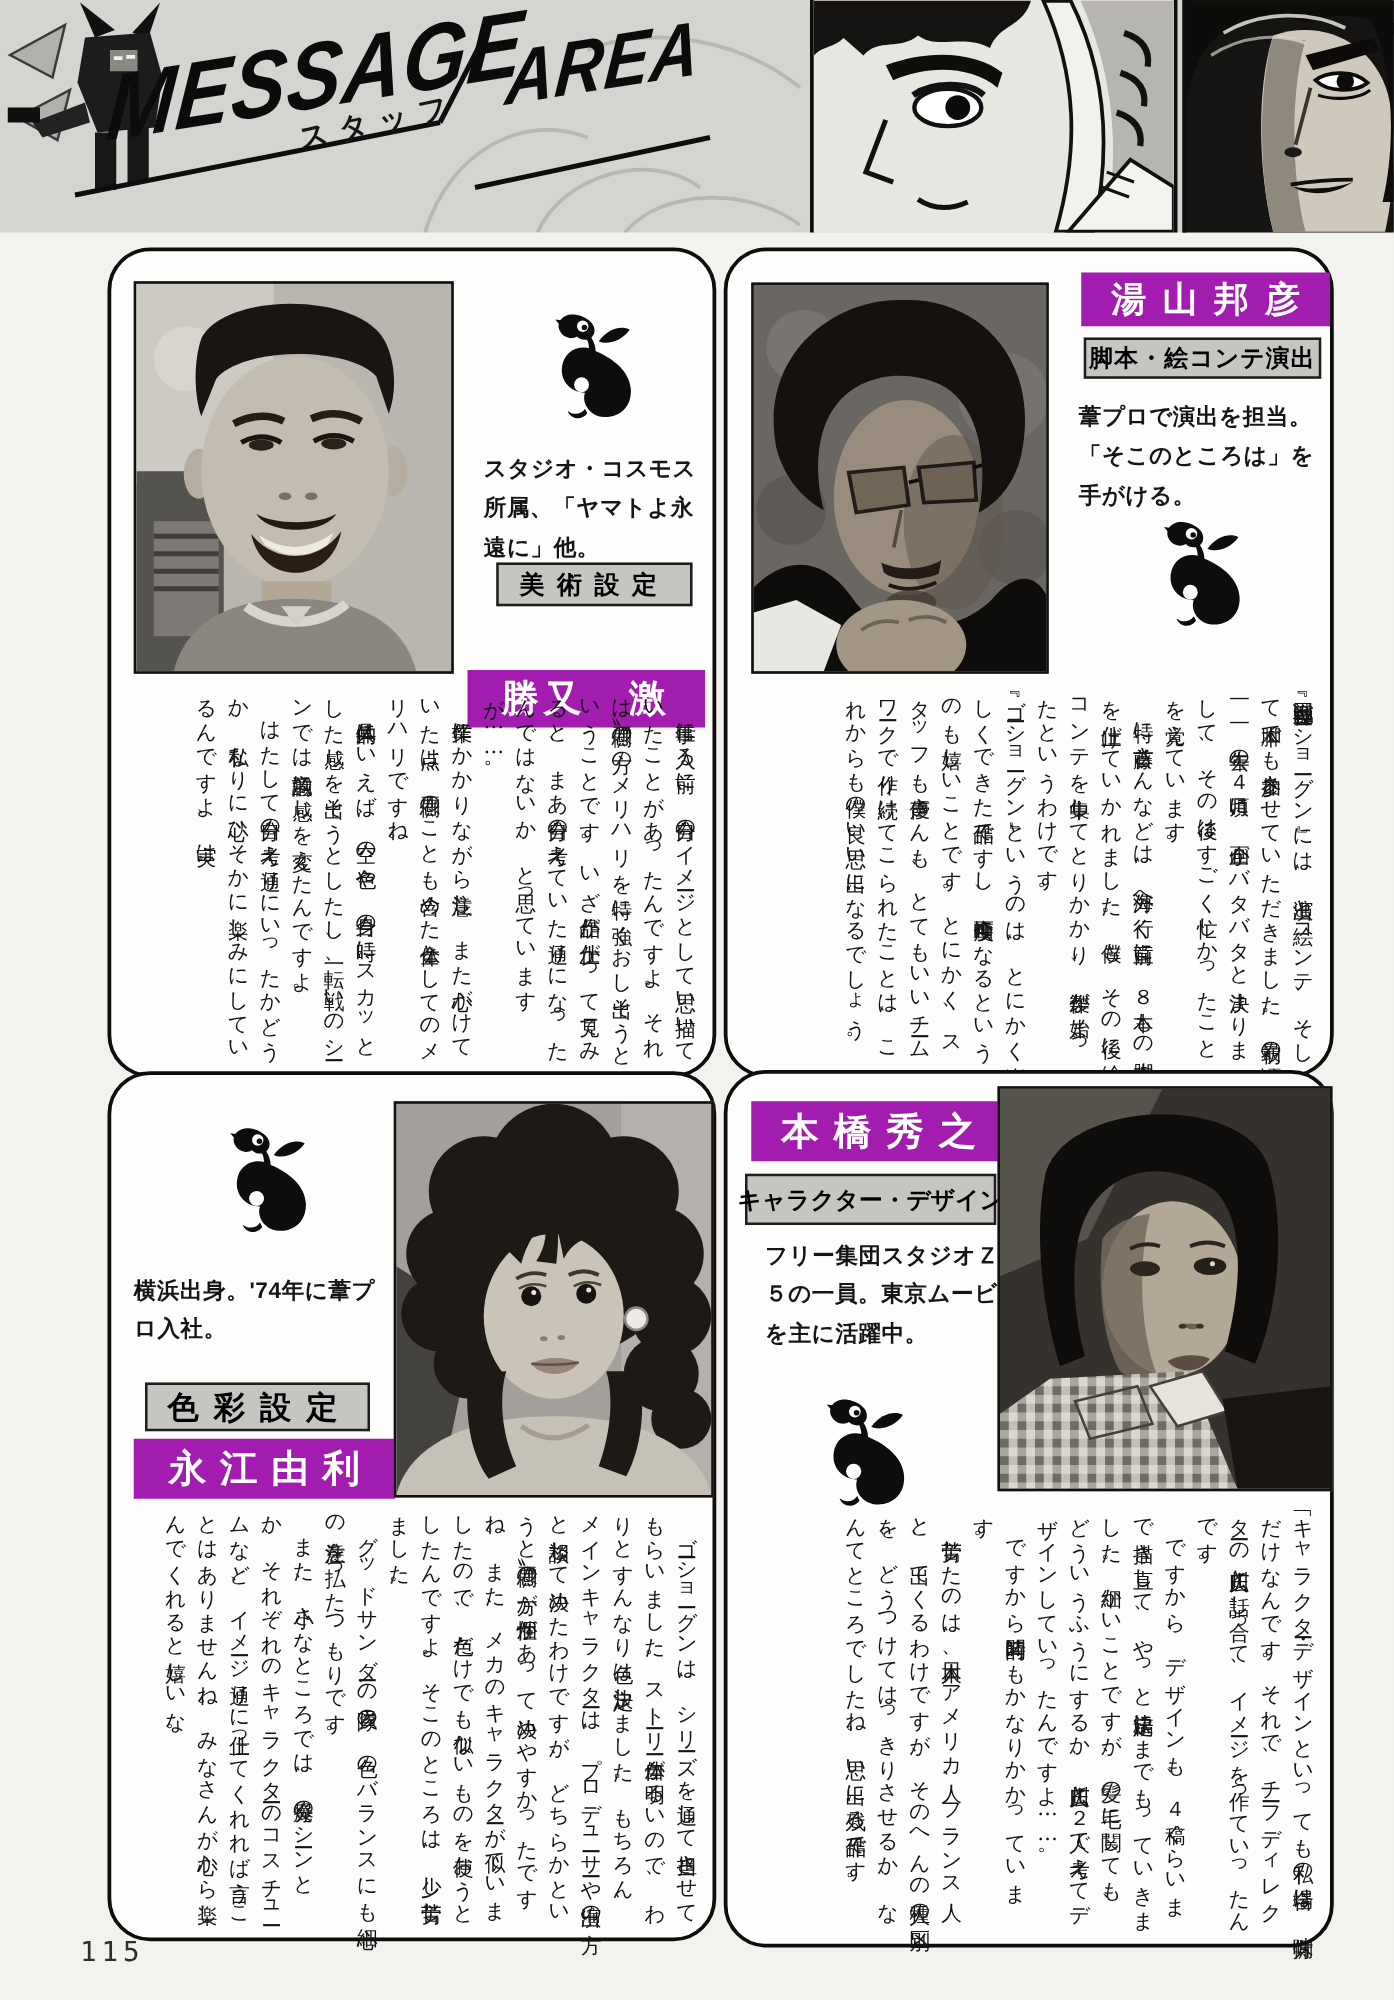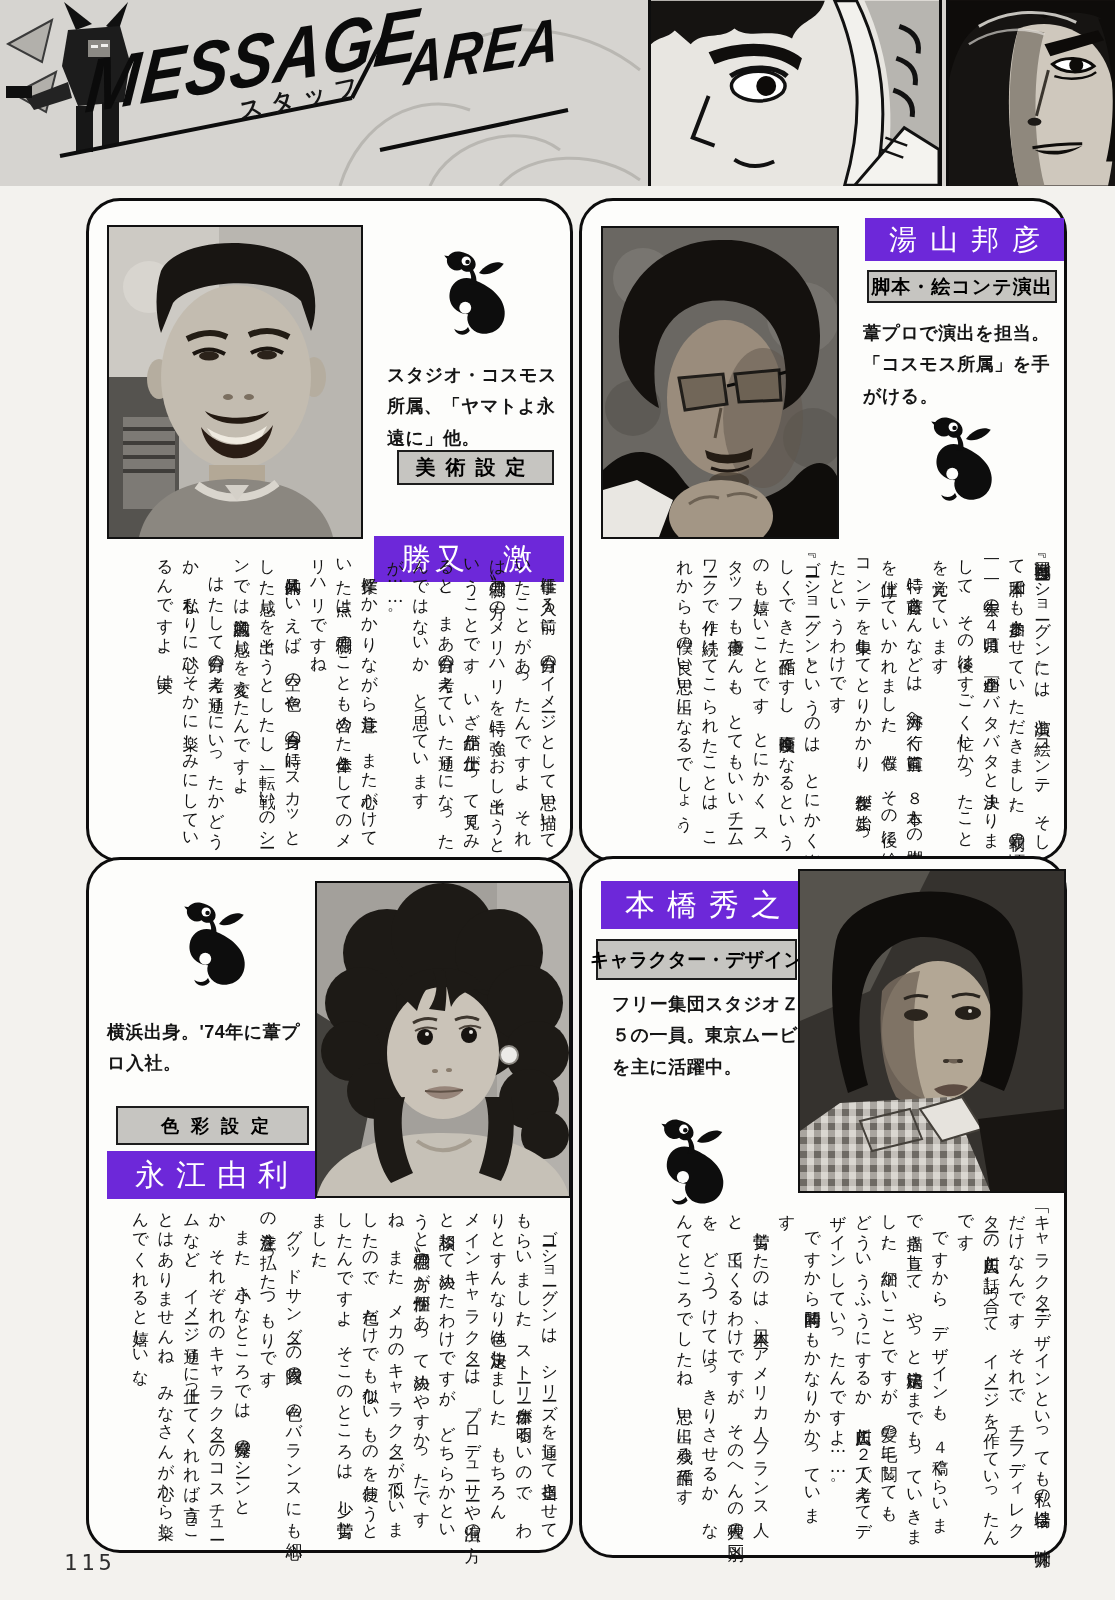--- a/index.html
+++ b/index.html
@@ -11,22 +11,22 @@
              transform:rotate(-9deg) skewX(-14deg) scaleY(1.12);letter-spacing:1px;white-space:nowrap;}
   #logo-message{left:84px;top:22px;font-size:66px;}
   #logo-area{left:404px;top:20px;font-size:54px;}
   #logo-caption{position:absolute;left:238px;top:82px;font-size:23px;font-weight:bold;
                 letter-spacing:9px;transform:rotate(-12deg);color:#151515;white-space:nowrap;}
   .panel{position:absolute;top:0;height:186px;border-left:3px solid #0d0d0d;border-right:3px solid #0d0d0d;}
   
   .box{position:absolute;background:#fdfdfb;border:3px solid #0d0d0d;border-radius:34px;}
   .photo{position:absolute;border:2px solid #111;background:#888;overflow:hidden;}
   .photo svg{display:block;}
-  .namebar{position:absolute;background:#6d28d9;color:#fff;display:flex;align-items:center;
-           justify-content:center;font-weight:normal;white-space:nowrap;}
+  .namebar{position:absolute;background:#a21caf;color:#fff;display:flex;align-items:center;
+           justify-content:center;font-weight:bold;white-space:nowrap;}
   .rolelabel{position:absolute;background:#c6c5c1;border:2px solid #1d1d1d;display:flex;
              align-items:center;justify-content:center;font-weight:bold;color:#000000;white-space:nowrap;}
   .bio{position:absolute;font-weight:bold;font-size:18px;line-height:1.74;color:#151515;
        letter-spacing:0.5px;}
   .mascot{position:absolute;}
   .interview{position:absolute;writing-mode:vertical-rl;text-orientation:upright;
              font-family:"DejaVu Serif","Liberation Serif",serif;font-size:16.5px;
              line-height:1.55;letter-spacing:0.04em;color:#141414;text-align:start;}
   .interview p{margin:0;}
   .interview p.ind{text-indent:1em;}
@@ -202,37 +202,37 @@
         <line x1="176" y1="146" x2="198" y2="140" stroke="#0c0b0a" stroke-width="3"></line>
         <path d="M18 130 C4 56 64 10 120 12 C180 10 230 60 214 136 C208 162 192 176 180 182 C188 140 180 96 150 80 C120 66 84 72 66 96 C50 116 48 150 56 180 C40 172 24 154 18 130 Z" fill="#14110e"></path>
         <path d="M0 309 L0 242 C30 212 60 222 80 252 C100 282 160 282 190 252 C210 228 226 232 234 248 L234 309 Z" fill="#0f0d0b"></path>
         <ellipse cx="118" cy="288" rx="52" ry="36" fill="#a39685"></ellipse>
         <path d="M86 276 Q100 266 116 270 M124 268 Q140 262 154 270" stroke="#6d6254" stroke-width="3" fill="none"></path>
         <polygon points="0,309 0,262 34,252 70,272 56,309" fill="#e9e7e2"></polygon>
       </svg>
     </div>
     <div class="namebar" style="left:283px;top:17px;width:186px;height:43px;font-size:28px;letter-spacing:13px;padding-left:13px;">湯山邦彦</div>
     <div class="rolelabel" style="left:285px;top:69px;width:186px;height:29px;font-size:19px;letter-spacing:1px;">脚本・絵コンテ演出</div>
-    <div class="bio" style="left:281px;top:117px;width:196px;">葦プロで演出を担当。「コスモス所属」を手がける。</div>
+    <div class="bio" style="left:281px;top:117px;width:196px;">葦プロで演出を担当。「そこのところは」を手がける。</div>
     <svg class="mascot" style="left:346px;top:215px;" width="76" height="88">
         <use href="#mascot"></use>
       </svg>
     <div class="interview" style="left:11px;top:347px;width:462px;height:303px;">
       <p>『戦国魔神ゴーショーグン』には、演出と絵コンテ、そして脚本でも参加させていただきました。最初の頃——去年の４月頃に、企画がバタバタと決まりまして、その後はすごく忙しかったことを覚えています。</p>
       <p class="ind">特に首藤さんなどは、海外へ行く直前に、８本もの脚本を仕上げていかれました。僕も、その後に絵コンテを集中してとりかかり、製作が始まったというわけです。</p>
       <p>『ゴーショーグン』というのは、とにかく楽しくできた作品ですし、今度映画になるというのも嬉しいことです。とにかく、スタッフも声優さんも、とてもいいチームワークで作り続けてこられたことは、これからも僕の良い思い出になるでしょう。</p>
     </div>
   </section>
 
   <section class="box" style="left:86px;top:857px;width:481px;height:690px;">
     <svg class="mascot" style="left:92px;top:41px;" width="76" height="88">
         <use href="#mascot"></use>
       </svg>
     <div class="bio" style="left:18px;top:157px;width:212px;">横浜出身。'74年に葦プロ入社。</div>
-    <div class="rolelabel" style="left:27px;top:246px;width:172px;height:35px;font-size:18px;letter-spacing:12px;padding-left:17px;font-family:Liberation Mono, monospace;">色彩設定</div>
+    <div class="rolelabel" style="left:27px;top:246px;width:172px;height:35px;font-size:25px;letter-spacing:12px;padding-left:4px;font-family:Liberation Mono, monospace;">色彩設定</div>
     <div class="namebar" style="left:18px;top:291px;width:198px;height:48px;font-size:30px;letter-spacing:11px;padding-left:11px;">永江由利</div>
     <div class="photo" style="left:226px;top:21px;width:252px;height:313px;">
       <svg width="252" height="313" viewBox="0 0 252 313">
         <rect width="252" height="313" fill="#a3a09b"></rect>
         <rect x="180" y="0" width="72" height="313" fill="#b4b1ac"></rect>
         <polygon points="0,130 64,170 34,313 0,313" fill="#44423e"></polygon>
         <g fill="#1d1a16">
           <ellipse cx="126" cy="120" rx="100" ry="85"></ellipse>
           <circle cx="70" cy="70" r="44"></circle>
             <circle cx="126" cy="52" r="52"></circle>

